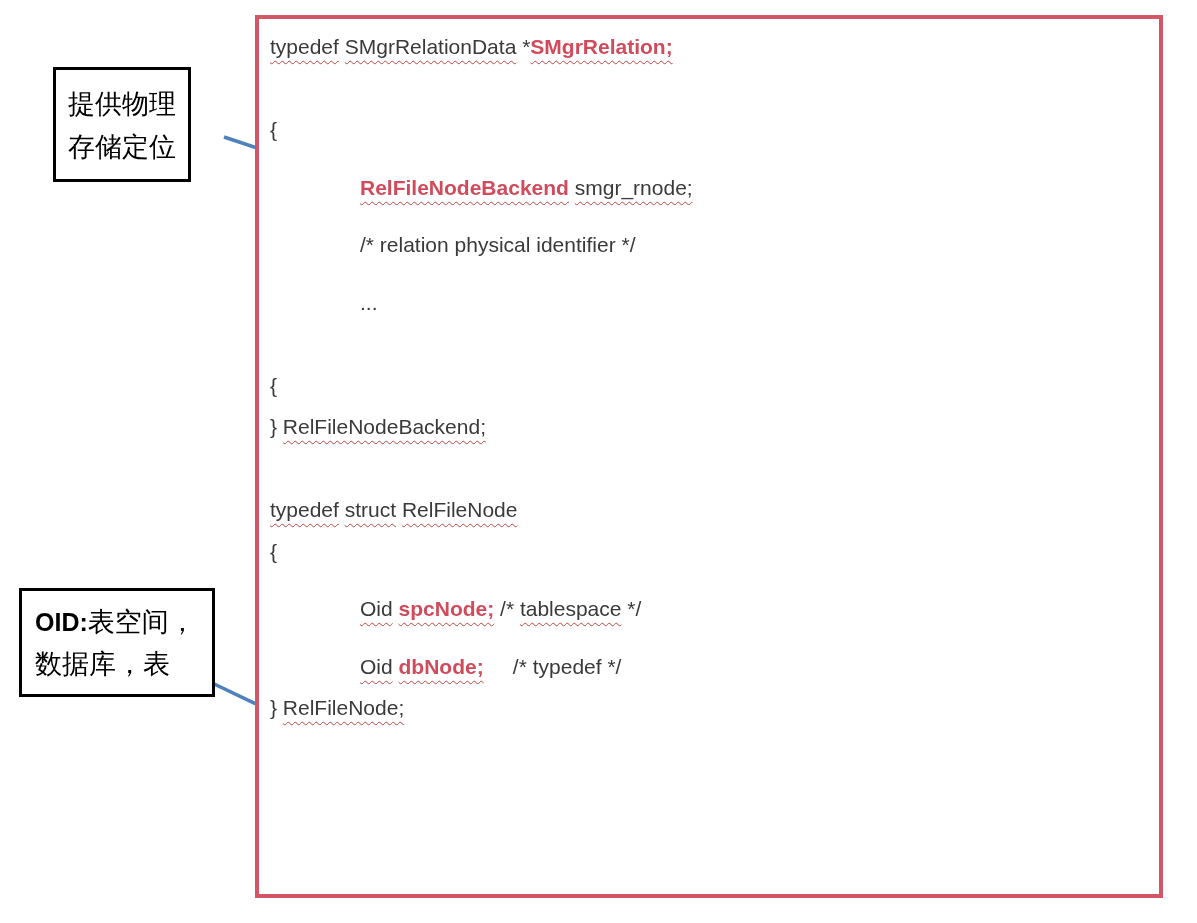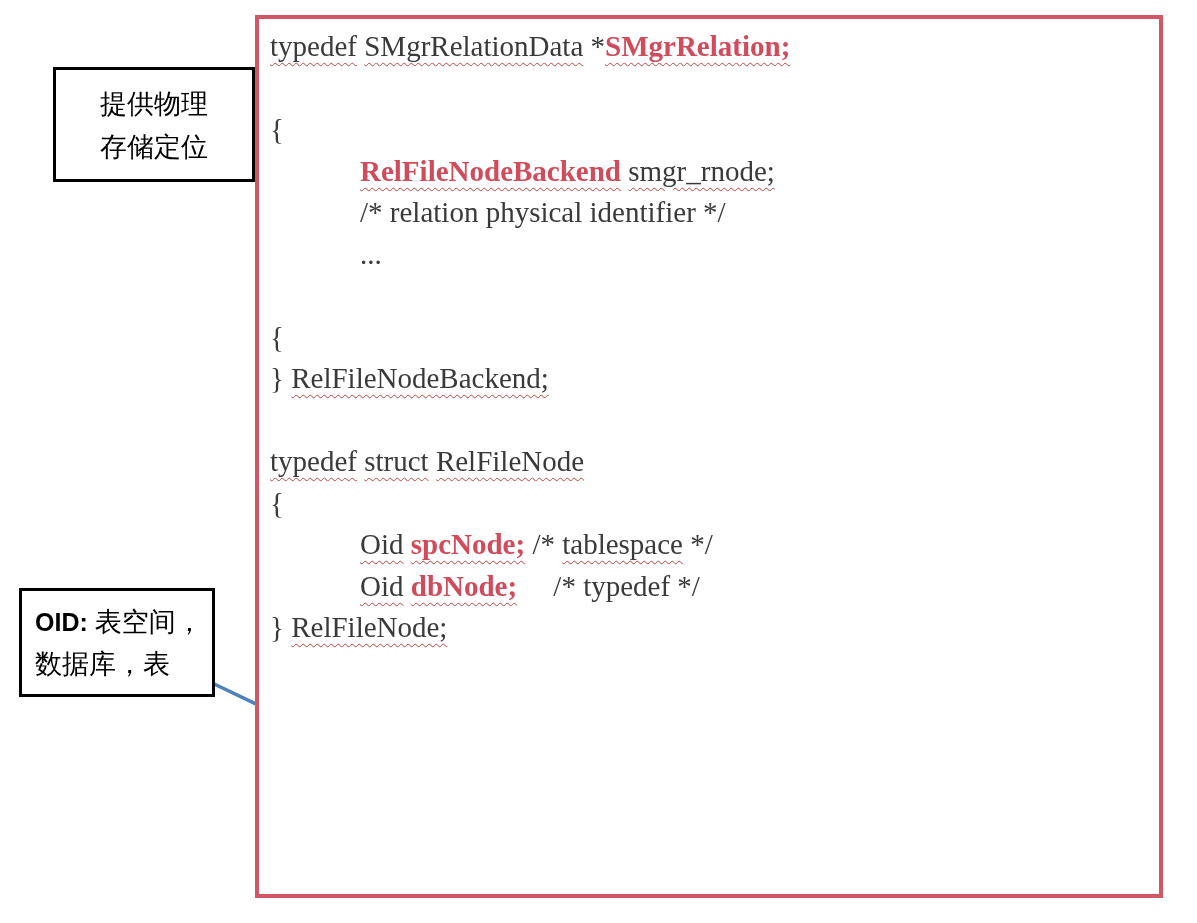--- a/index.html
+++ b/index.html
@@ -22,28 +22,28 @@
     width: 908px;
     height: 883px;
     box-sizing: border-box;
     border: 4px solid var(--code-border, #d25666);
     background: #ffffff;
   }
   .code-lines {
     padding: 7px 6px 0 11px;
   }
   .code-line {
-    font-family: Liberation Serif, serif;
-    font-size: 29px;
+    font-family: Liberation Sans, sans-serif;
+    font-size: 21px;
     line-height: 41.5px;
     height: 41.5px;
     color: var(--code-text, #3a3a3a);
     white-space: pre;
   }
-  .code-line.ind { padding-left: 90px; }
+  .code-line.ind { padding-left: 90px; margin-top: 16px; }
   .kw {
     color: var(--kw, #d04b5b);
     font-weight: bold;
   }
   .sq {
     text-decoration-line: underline;
     text-decoration-style: wavy;
     text-decoration-color: var(--squiggle, #be4743);
     text-decoration-thickness: 1px;
     text-underline-offset: 6px;
@@ -57,39 +57,38 @@
     display: flex;
     flex-direction: column;
     justify-content: center;
     color: #000000;
     font-family: "DejaVu Serif", "Liberation Serif", serif;
     font-size: 27px;
   }
   .note-1 {
     left: 53px;
     top: 67px;
-    width: 202px;
+    width: 138px;
     height: 115px;
     text-align: center;
     line-height: 43px;
   }
   .note-2 {
     left: 19px;
     top: 588px;
     width: 196px;
     height: 109px;
     padding-left: 13px;
     text-align: left;
     line-height: 41px;
   }
   .oid-prefix {
     font-family: "Liberation Sans", "DejaVu Sans", sans-serif;
     font-weight: bold;
     font-size: 25px;
-    margin-right: 7px;
   }
   
   .arrows {
     position: absolute;
     left: 0;
     top: 0;
     pointer-events: none;
   }
   .arrow {
     stroke: var(--arrow, #4f81bd);

